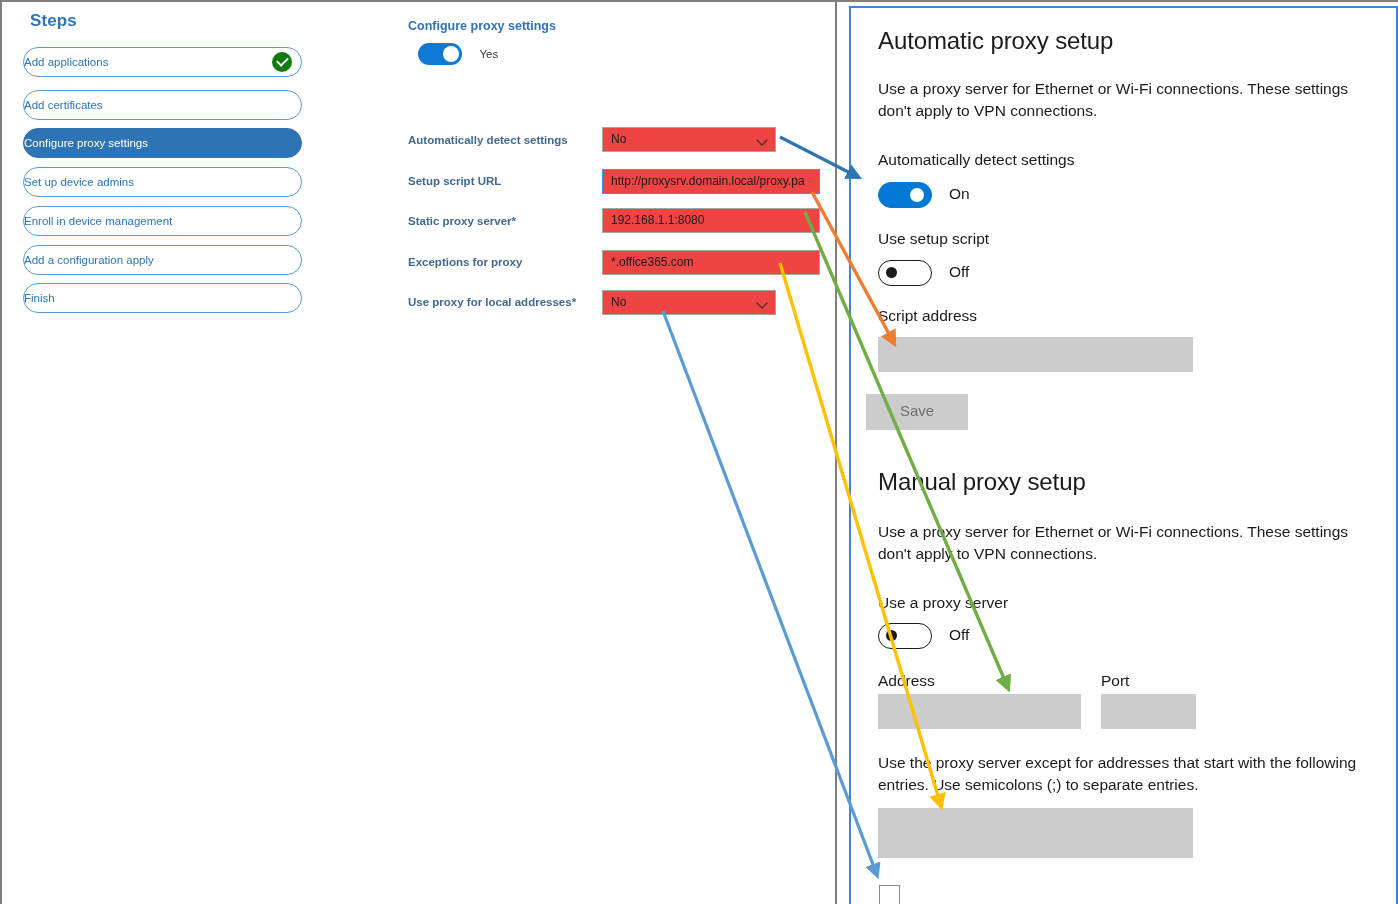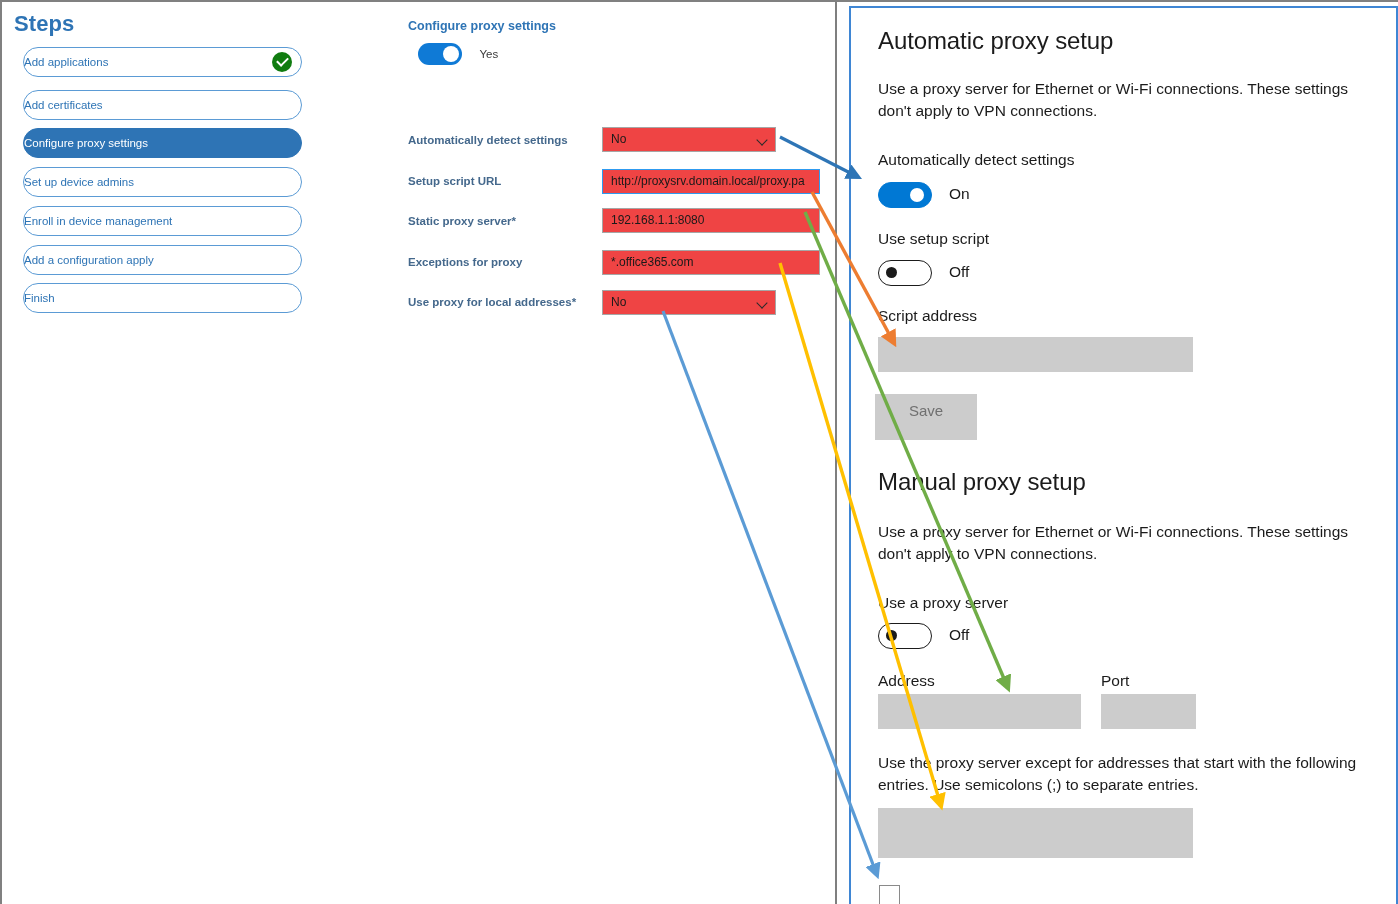--- a/index.html
+++ b/index.html
@@ -29,22 +29,22 @@
   .divider-vertical {
     position: absolute; left: 835px; top: 2px; width: 2px; height: 902px;
     background: #7f7f7f;
   }
 
   
   #steps-panel {
     position: absolute; left: 2px; top: 2px; width: 320px; height: 330px;
   }
   #steps-title {
-    position: absolute; left: 12px; top: 9px;
-    font-size: 22px; font-weight: bold; color: #2e74b5;
+    position: absolute; left: 28px; top: 9px;
+    font-size: 17px; font-weight: bold; color: #2e74b5;
     letter-spacing: .1px;
   }
   .step-btn {
     position: absolute; left: 21px; width: 279px; height: 30px;
     border: 1px solid #5b9bd5; border-radius: 15px;
     background: #ffffff; color: #2e74b5;
     font-size: 11.5px; line-height: 28px;
     cursor: pointer;
   }
   .step-btn.active {
@@ -274,21 +274,21 @@
 
     <div class="win-label" style="top:222px">Use setup script</div>
     <div class="win-toggle off" style="top:252px">
       <span class="knob"></span>
     </div>
     <div class="win-toggle-state" style="left:98px; top:255px">Off</div>
 
     <div class="win-label" style="top:299px">Script address</div>
     <div class="win-input" style="left:27px; top:329px; width:315px; height:35px"></div>
 
-    <div class="win-save" style="left:24px; top:386px; width:102px; height:46px">Save</div>
+    <div class="win-save" style="left:15px; top:386px; width:102px; height:36px">Save</div>
 
     <div class="win-h2" style="top:460px">Manual proxy setup</div>
     <div class="win-p" style="top:513px">Use a proxy server for Ethernet or Wi-Fi connections. These settings don't apply to VPN connections.</div>
 
     <div class="win-label" style="top:586px">Use a proxy server</div>
     <div class="win-toggle off" style="top:615px">
       <span class="knob"></span>
     </div>
     <div class="win-toggle-state" style="left:98px; top:618px">Off</div>
 

